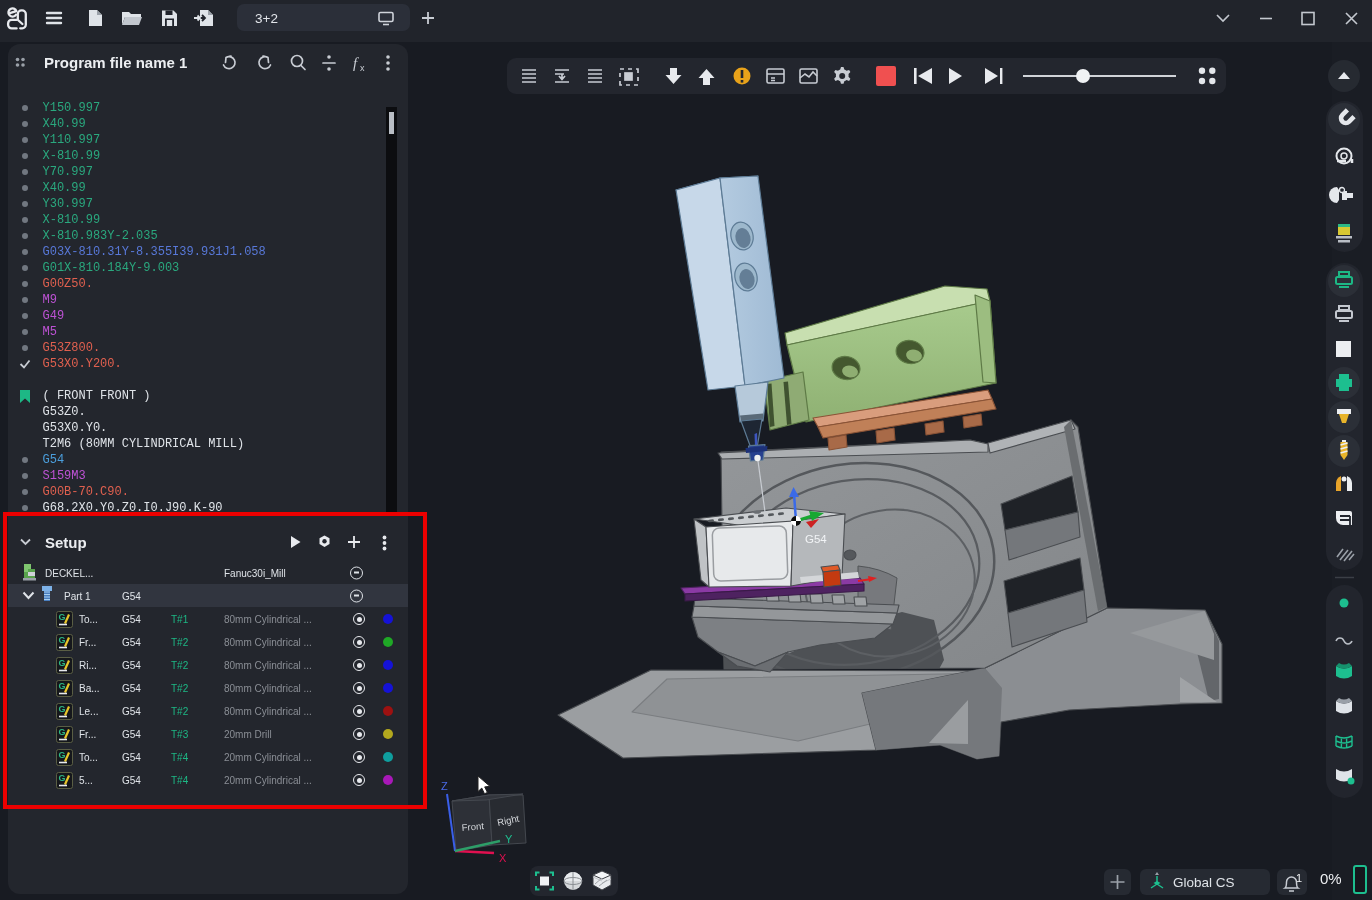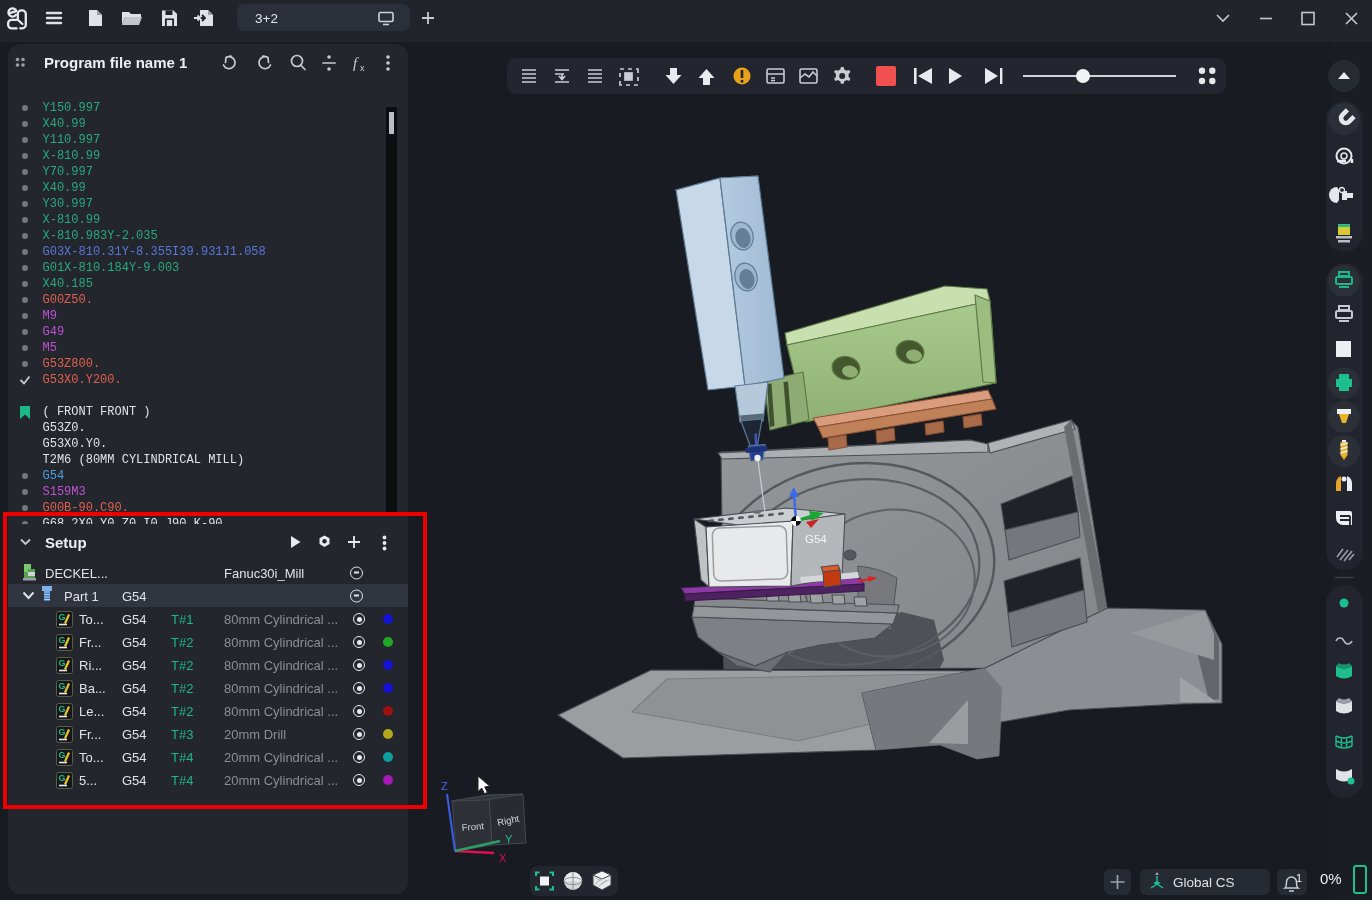--- a/index.html
+++ b/index.html
@@ -9,21 +9,21 @@
 #topbar{left:0;top:0;width:1372px;height:42px;background:#21242b}
 #viewport{left:408px;top:42px;width:924px;height:858px;background:#181b22}
 #rightbar{left:1332px;top:42px;width:40px;height:858px;background:#1a1d24}
 #leftpanel{left:8px;top:44px;width:400px;height:850px;background:#23262d;border-radius:12px}
 #code{position:absolute;left:0;top:56px;width:384px;height:424px;overflow:hidden}
 .ln{height:16px;display:flex;align-items:center;font-family:"Liberation Mono",monospace;font-size:12px;white-space:pre}
 .ln .pre{width:34.5px;display:flex;align-items:center;justify-content:center;flex:none}
 .dot{width:6px;height:6px;border-radius:50%;background:#717780}
 .teal{color:#2aa87e}.blu{color:#5878d8}.red{color:#e0604f}.pur{color:#bd52d4}.wht{color:#dfe3e8}.cyn{color:#4b9fdd}
 .srow{position:absolute;left:0;width:400px;height:23px}
-.st{position:absolute;font-size:13px;color:#dfe3e8;top:50%;transform:translateY(-50%);white-space:nowrap}
+.st{position:absolute;font-size:10px;color:#dfe3e8;top:50%;transform:translateY(-50%);white-space:nowrap}
 .gry{color:#8a8e95}
 .tl{color:#1db885}
 .cdot{position:absolute;width:10px;height:10px;border-radius:50%;top:50%;transform:translateY(-50%)}
 .radio{position:absolute;width:12px;height:12px;border:1.5px solid #e8eaee;border-radius:50%;top:50%;transform:translateY(-50%)}
 .radio::after{content:"";position:absolute;left:50%;top:50%;width:5px;height:5px;margin:-2.5px 0 0 -2.5px;background:#e8eaee;border-radius:50%}
 .minus{position:absolute;width:13px;height:13px;border:1.5px solid #dfe3e8;border-radius:50%;top:50%;transform:translateY(-50%)}
 .minus::after{content:"";position:absolute;left:2.5px;top:4.6px;width:5px;height:1.5px;background:#dfe3e8}
 #redrect{left:3px;top:512px;width:424px;height:297px;border:4px solid #ec0000}
 svg{display:block}
 </style>
@@ -451,39 +451,38 @@
     <div class="ln"><span class="pre"><span class="dot"></span></span><span class="teal">X40.99</span></div>
     <div class="ln"><span class="pre"><span class="dot"></span></span><span class="teal">Y110.997</span></div>
     <div class="ln"><span class="pre"><span class="dot"></span></span><span class="teal">X-810.99</span></div>
     <div class="ln"><span class="pre"><span class="dot"></span></span><span class="teal">Y70.997</span></div>
     <div class="ln"><span class="pre"><span class="dot"></span></span><span class="teal">X40.99</span></div>
     <div class="ln"><span class="pre"><span class="dot"></span></span><span class="teal">Y30.997</span></div>
     <div class="ln"><span class="pre"><span class="dot"></span></span><span class="teal">X-810.99</span></div>
     <div class="ln"><span class="pre"><span class="dot"></span></span><span class="teal">X-810.983Y-2.035</span></div>
     <div class="ln"><span class="pre"><span class="dot"></span></span><span class="blu">G03X-810.31Y-8.355I39.931J1.058</span></div>
     <div class="ln"><span class="pre"><span class="dot"></span></span><span class="teal">G01X-810.184Y-9.003</span></div>
-    <div class="ln"><span class="pre"><span class="dot"></span></span><span class="teal">X40.185</span></div>
     <div class="ln"><span class="pre"><span class="dot"></span></span><span class="red">G00Z50.</span></div>
     <div class="ln"><span class="pre"><span class="dot"></span></span><span class="pur">M9</span></div>
     <div class="ln"><span class="pre"><span class="dot"></span></span><span class="pur">G49</span></div>
     <div class="ln"><span class="pre"><span class="dot"></span></span><span class="pur">M5</span></div>
     <div class="ln"><span class="pre"><span class="dot"></span></span><span class="red">G53Z800.</span></div>
     <div class="ln"><span class="pre"><svg width="12" height="10" viewBox="0 0 12 10">
               <path d="M1.5 5 l3.5 3.5 L10.5 1.5" stroke="#c8ccd3" stroke-width="1.8" fill="none"></path>
             </svg></span><span class="red">G53X0.Y200.</span></div>
     <div class="ln"></div>
     <div class="ln"><span class="pre"><svg width="10" height="13" viewBox="0 0 10 13">
               <path d="M0 0 h10 v13 l-5 -4.5 l-5 4.5 z" fill="#1db885"></path>
             </svg></span><span class="wht">( FRONT FRONT )</span></div>
     <div class="ln"><span class="pre"></span><span class="wht">G53Z0.</span></div>
     <div class="ln"><span class="pre"></span><span class="wht">G53X0.Y0.</span></div>
     <div class="ln"><span class="pre"></span><span class="wht">T2M6 (80MM CYLINDRICAL MILL)</span></div>
     <div class="ln"><span class="pre"><span class="dot"></span></span><span class="cyn">G54</span></div>
     <div class="ln"><span class="pre"><span class="dot"></span></span><span class="pur">S159M3</span></div>
-    <div class="ln"><span class="pre"><span class="dot"></span></span><span class="red">G00B-90.C90.</span></div>
+    <div class="ln"><span class="pre"><span class="dot"></span></span><span class="red">G00B-70.C90.</span></div>
     <div class="ln"><span class="pre"><span class="dot"></span></span><span class="wht">G68.2X0.Y0.Z0.I0.J90.K-90</span></div>
   </div>
 
   <div class="abs" style="left:378px;top:63px;width:11px;height:405px;background:#0c0d10"></div>
   <div class="abs" style="left:381px;top:68px;width:5px;height:22px;background:#b9bec5"></div>
 
   <svg class="abs" style="left:0;top:482px" width="400" height="30" viewBox="0 0 400 30" font-family="Liberation Sans">
     <path d="M13 13.5 l4.5 4.5 l4.5 -4.5" stroke="#c8ccd3" stroke-width="1.8" fill="none"></path>
     <text x="37" y="21.5" font-size="15" font-weight="bold" fill="#eceef1">Setup</text>
     <path d="M283 10 l9.5 6 l-9.5 6 z" fill="#e8eaee"></path>

